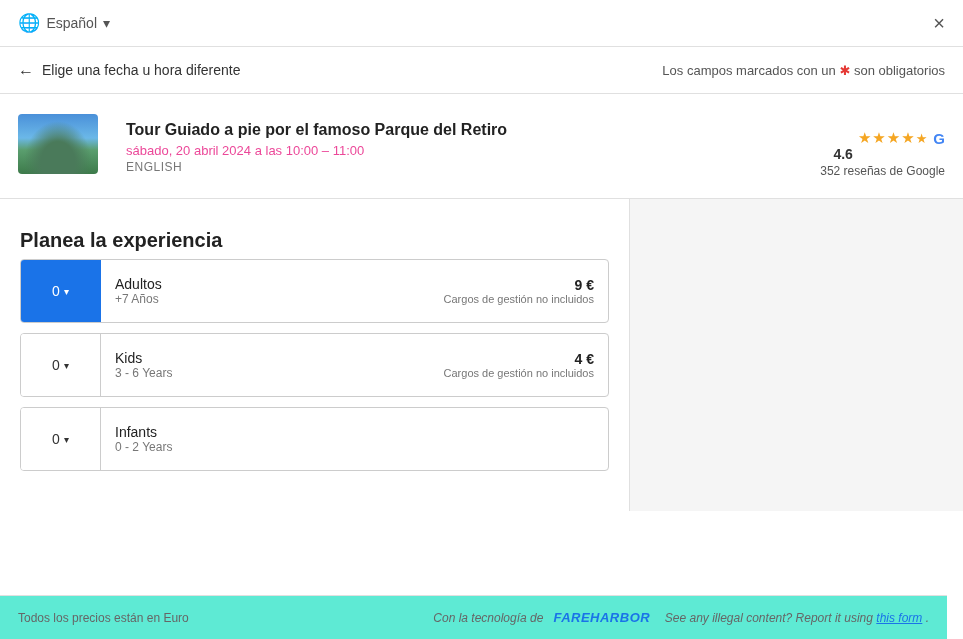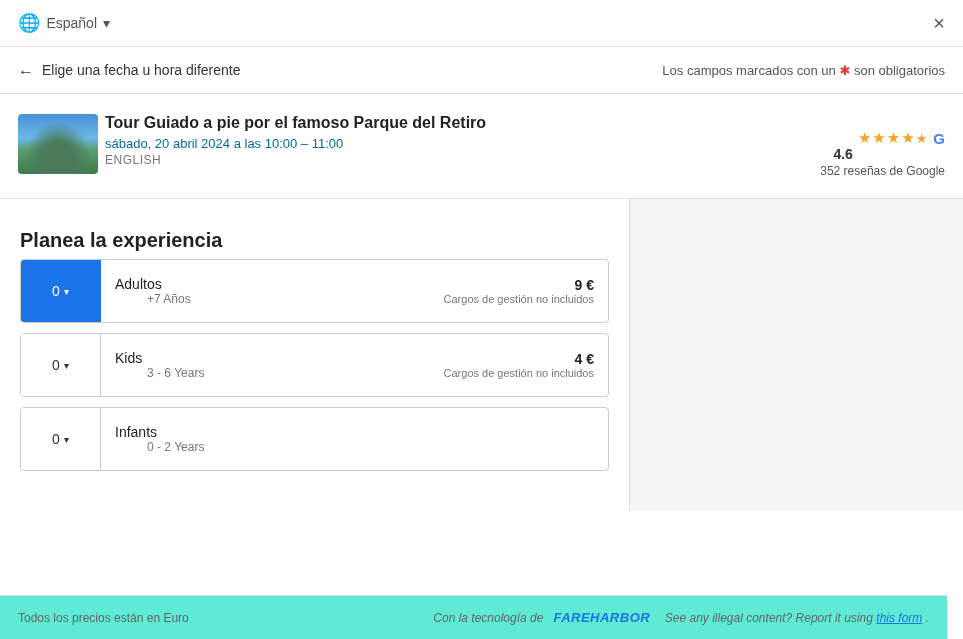--- a/index.html
+++ b/index.html
@@ -67,22 +67,22 @@
     
     .tour-info {
       display: flex;
       align-items: flex-start;
       justify-content: space-between;
       padding: 20px 18px;
       border-bottom: 1px solid #e0e0e0;
     }
     .tour-left {
       display: flex;
-      align-items: flex-start;
-      gap: 7px;
+      align-items: flex-end;
+      gap: 28px;
     }
     .tour-image {
       width: 80px;
       height: 60px;
       background: linear-gradient(135deg, #4a9, #27a, #58c, #396);
       border-radius: 4px;
       overflow: hidden;
       position: relative;
       flex-shrink: 0;
     }
@@ -95,21 +95,21 @@
     }
     .tour-details {}
     .tour-title {
       font-size: 16px;
       font-weight: 600;
       color: #222;
       margin-bottom: 4px;
     }
     .tour-datetime {
       font-size: 13px;
-      color: #0369a1;
+      color: #ec4899;
       margin-bottom: 2px;
     }
     .tour-lang {
       font-size: 12px;
       color: #777;
       letter-spacing: 0.5px;
     }
     .tour-right {
       text-align: right;
     }
@@ -193,21 +193,20 @@
       padding: 10px 14px;
     }
     .ticket-name {
       font-size: 14px;
       font-weight: 400;
       color: #222;
     }
     .ticket-age {
       font-size: 12px;
       color: #777;
-      margin-left: 32px;
     }
     .ticket-price-block {
       text-align: right;
       padding-right: 14px;
     }
     .ticket-price {
       font-size: 14px;
       font-weight: 600;
       color: #222;
     }

